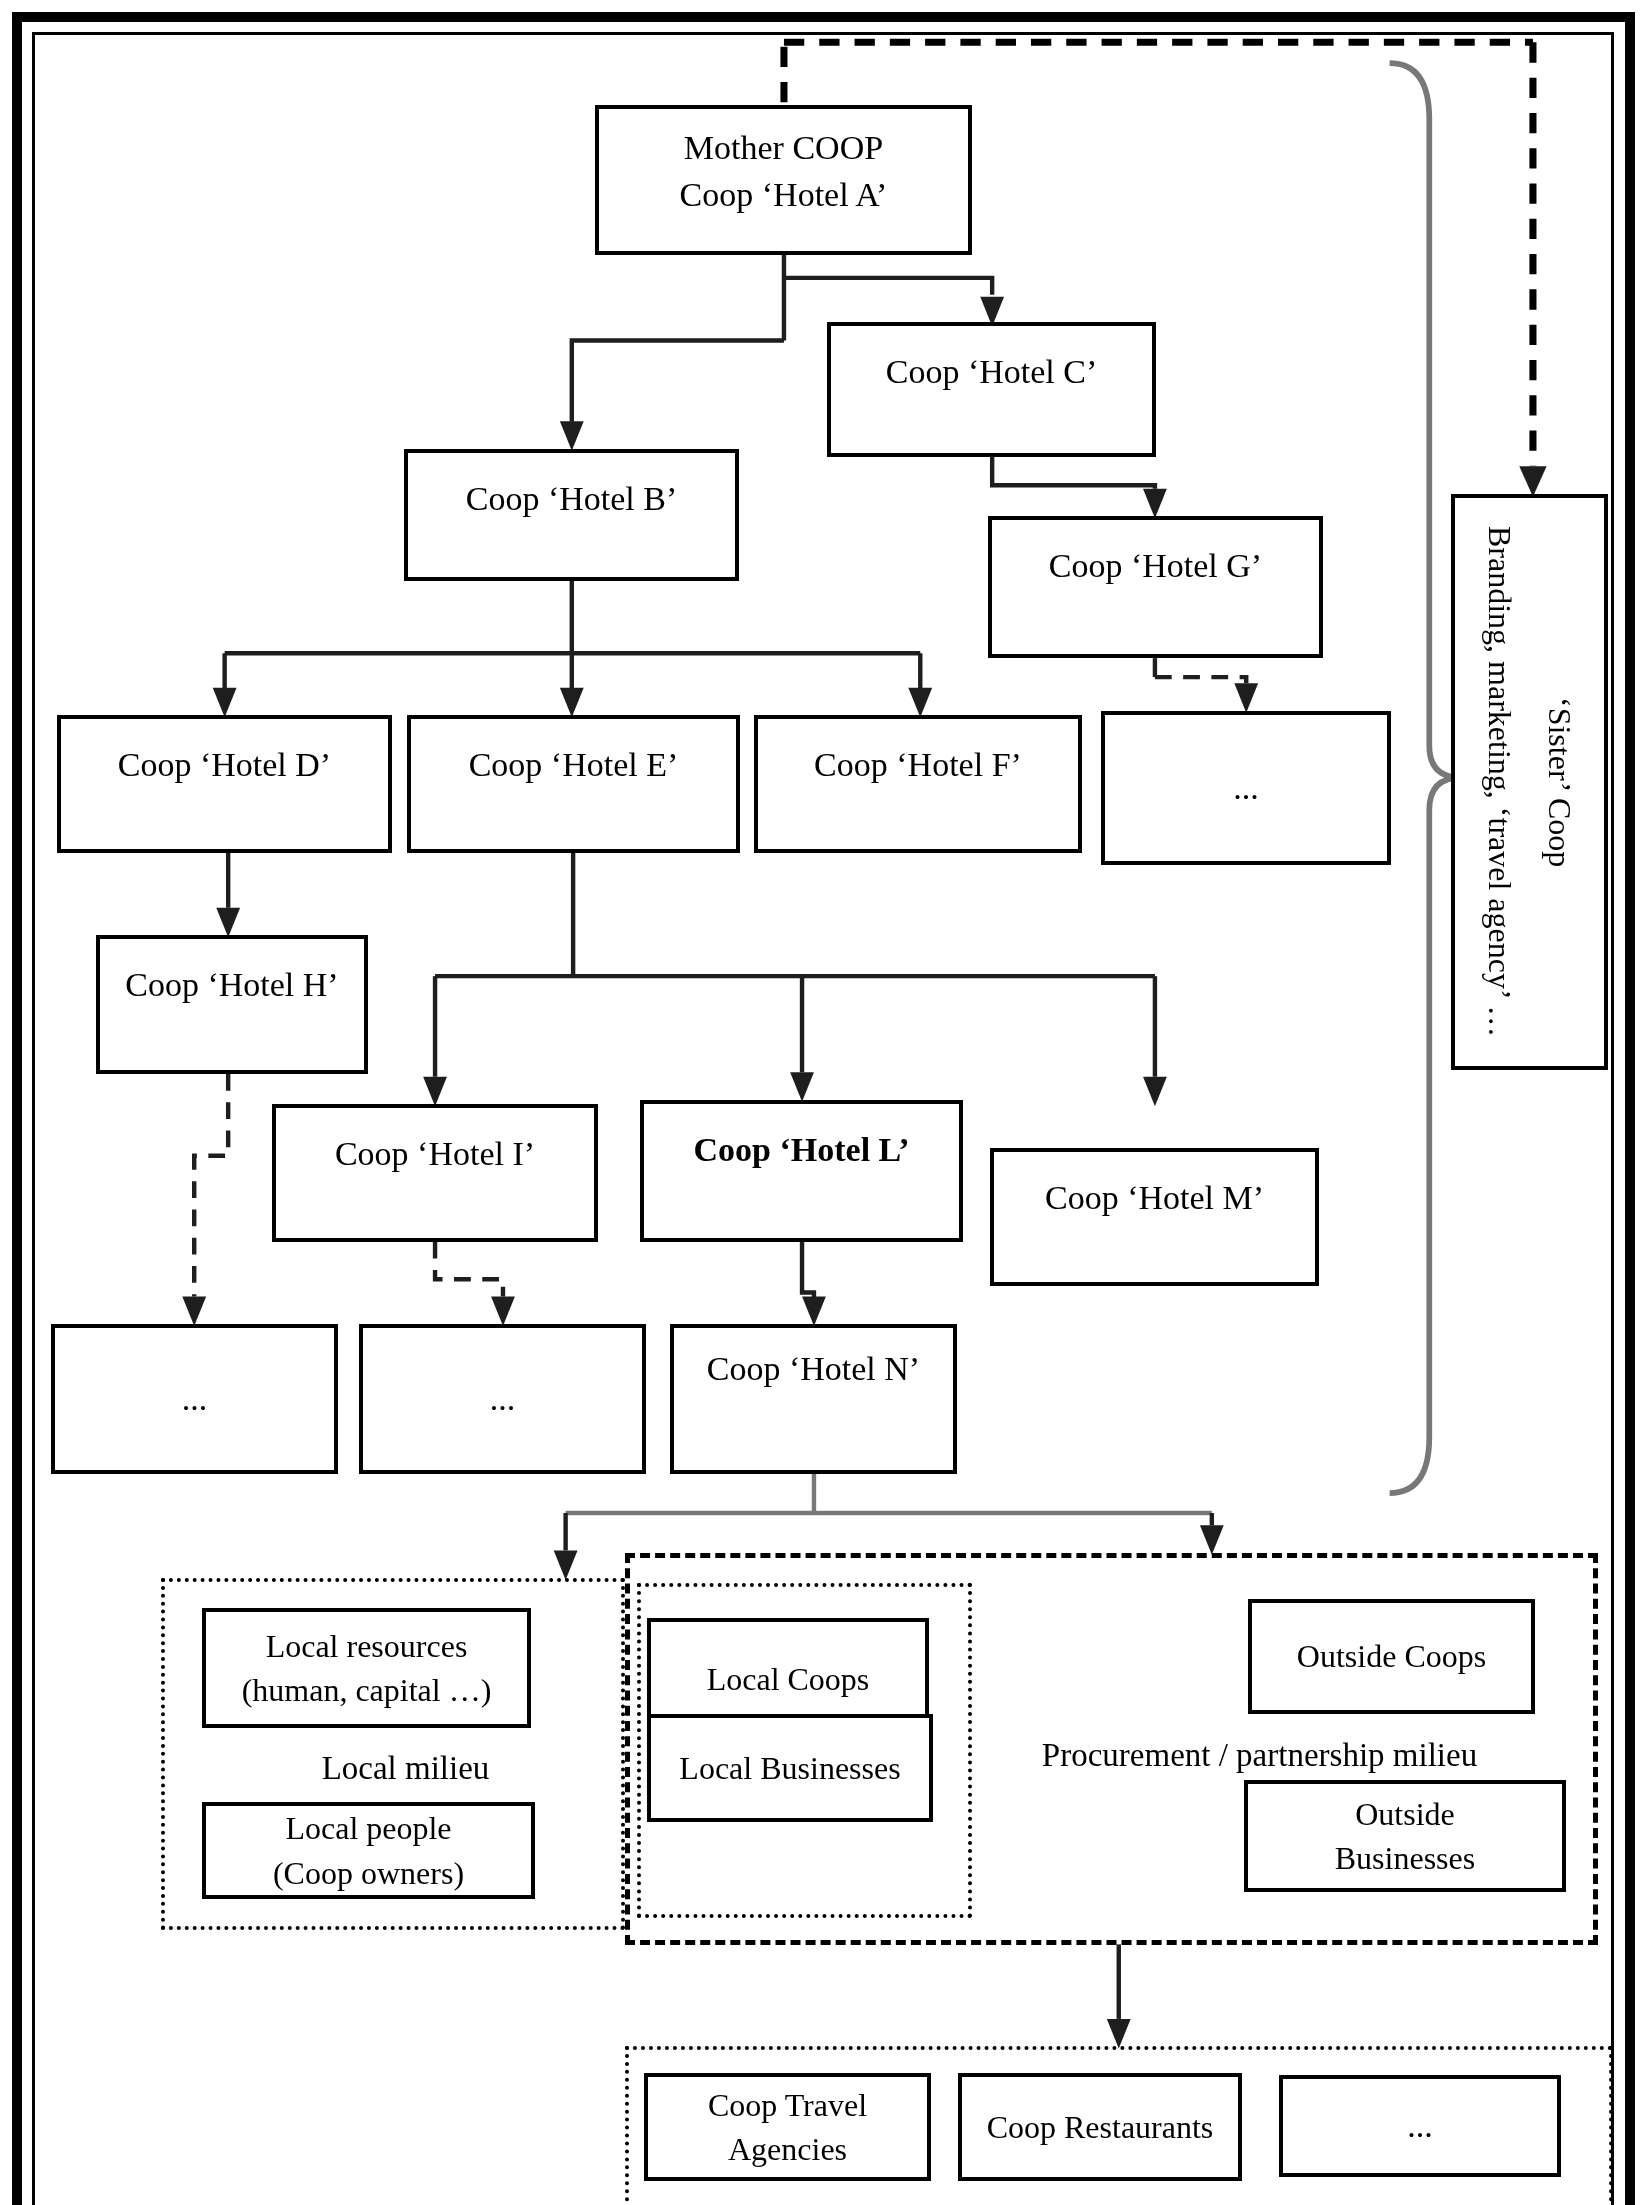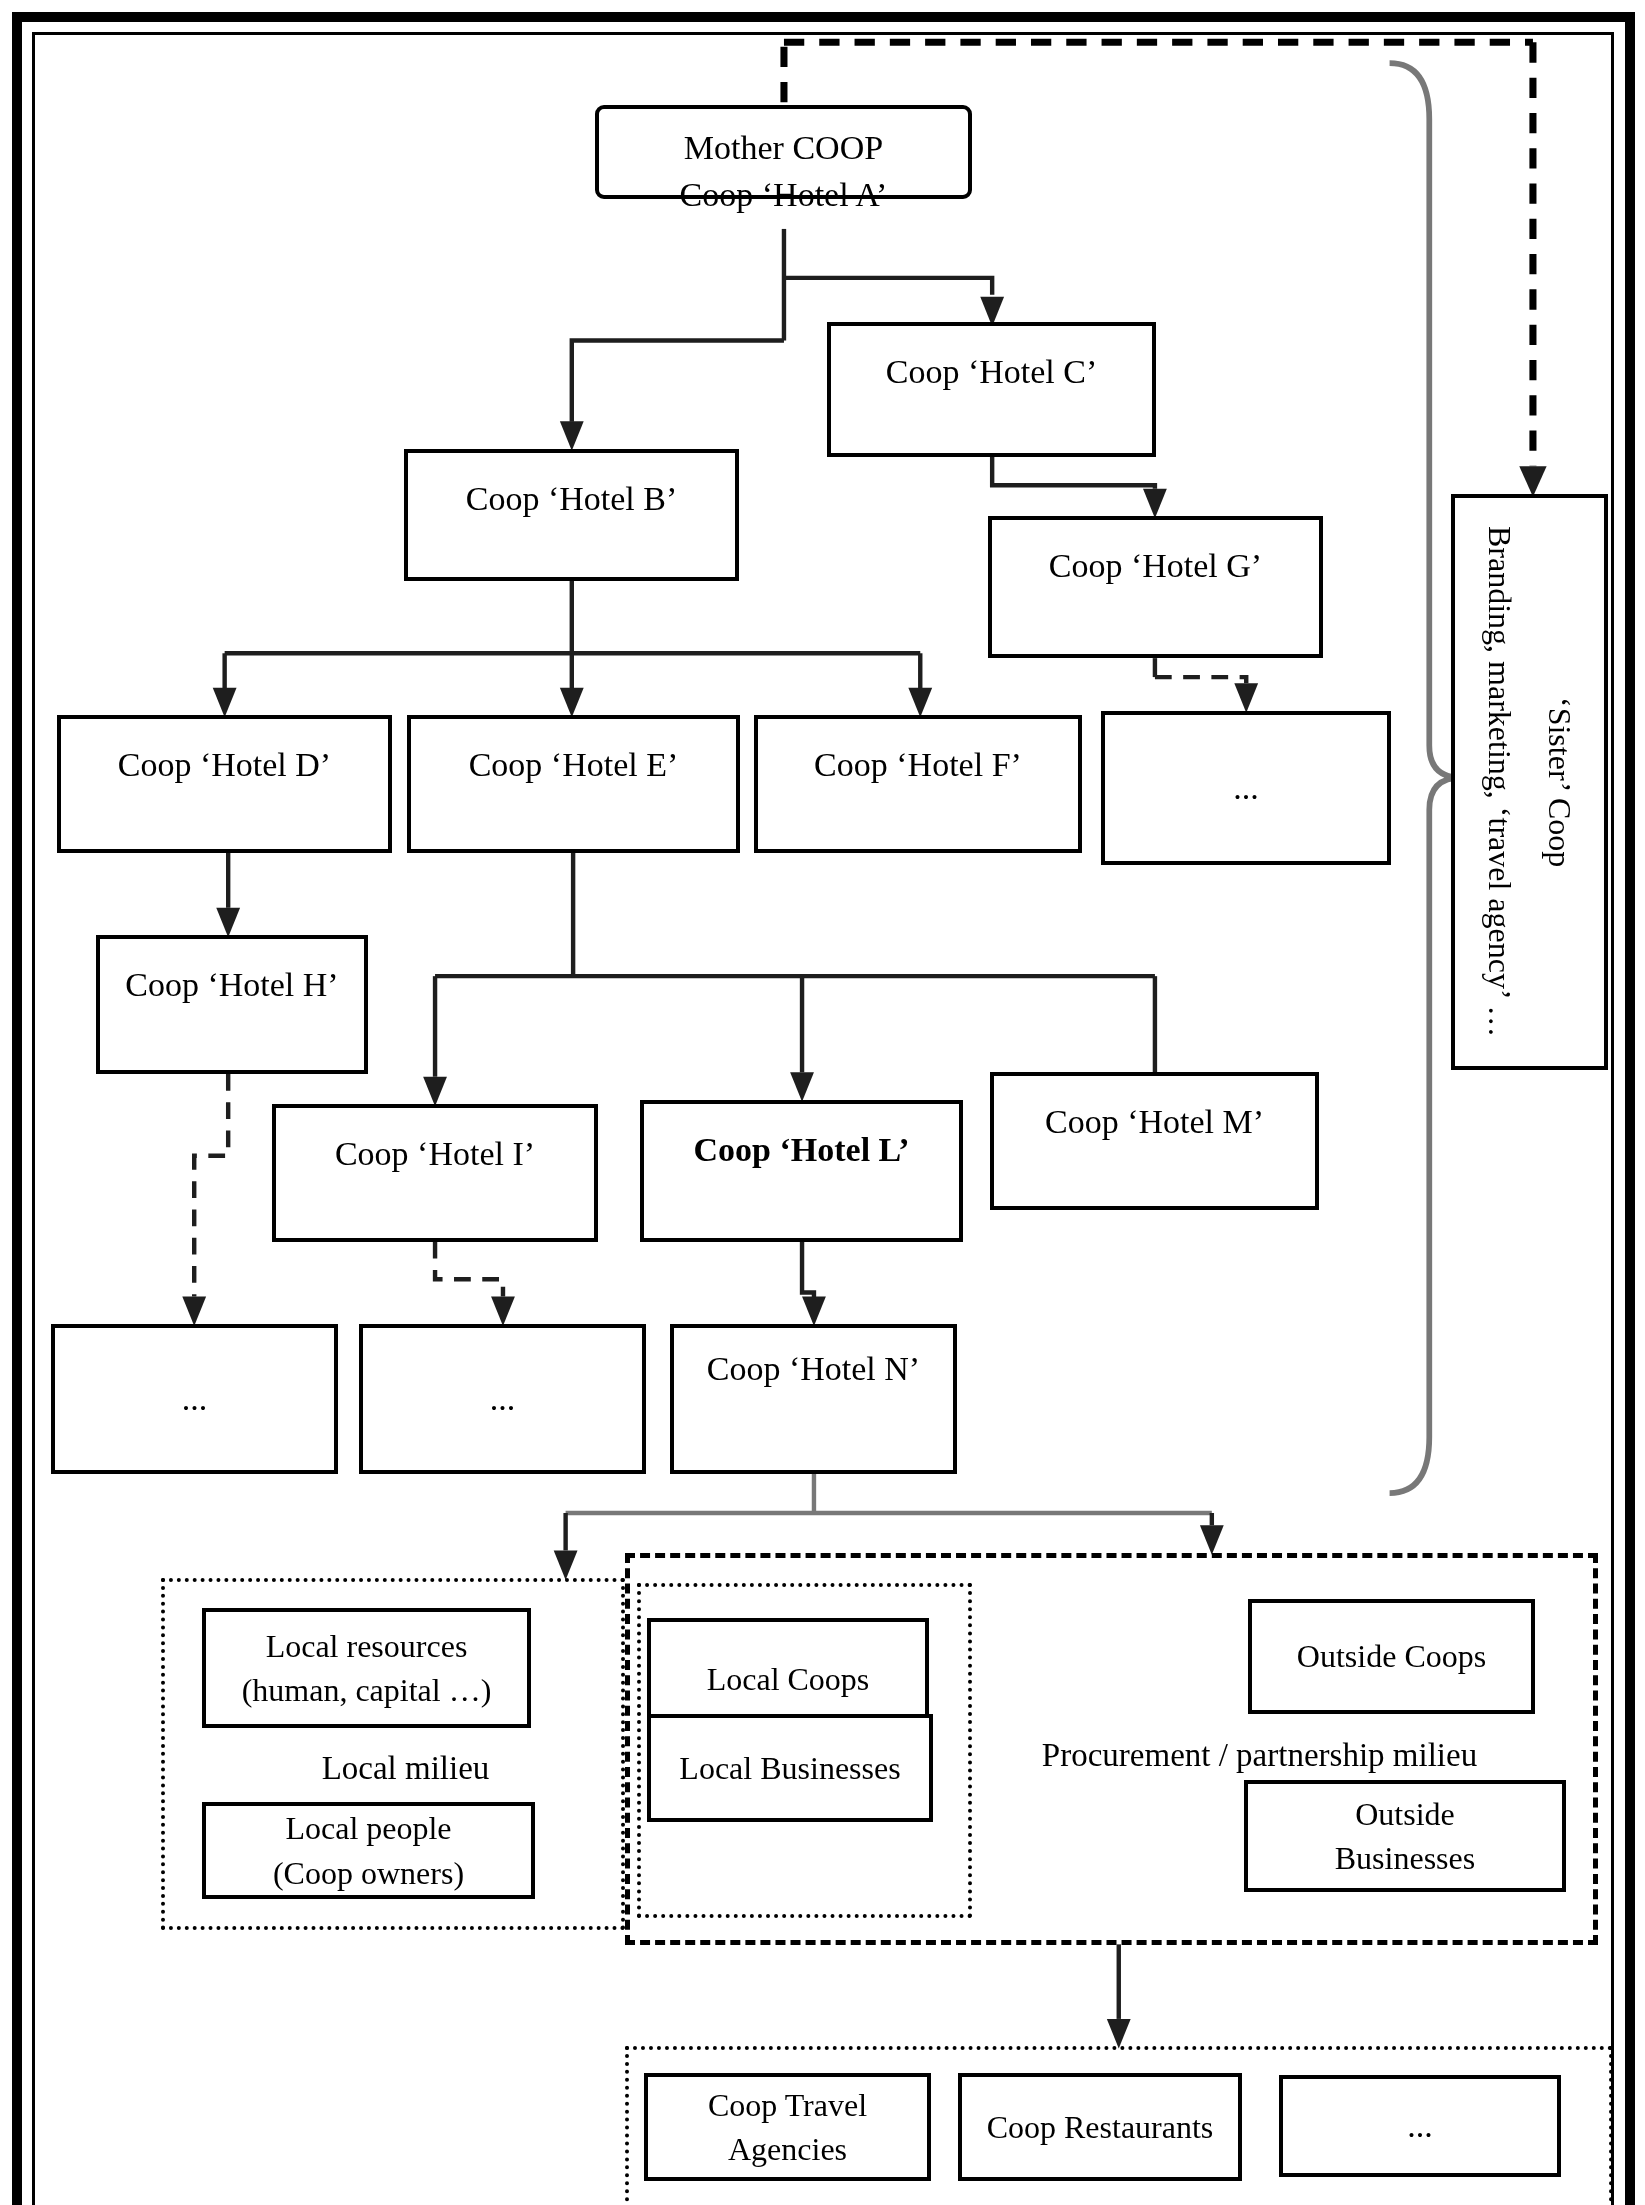--- a/index.html
+++ b/index.html
@@ -95,21 +95,21 @@
       <polygon points="413,2939 467,2939 440,3006"></polygon>
       <polygon points="1113,2939 1167,2939 1140,3006"></polygon>
       <polygon points="1818,2939 1872,2939 1845,3006"></polygon>
       <polygon points="1255,3515 1309,3515 1282,3582"></polygon>
       <polygon points="2720,3458 2774,3458 2747,3525"></polygon>
       <polygon points="2509,4577 2563,4577 2536,4644"></polygon>
       <polygon points="3444,1057 3506,1057 3475,1126"></polygon>
     </g>
   </svg>
 
-  <div class="box node" style="left:595px;top:105px;width:377px;height:94px;padding-top:16px;border-radius:9px;">
+  <div class="box node" style="left:595px;top:105px;width:377px;height:150px;padding-top:16px;">
     <div>Mother COOP</div>
     <div>Coop ‘Hotel A’</div>
   </div>
 
   <div class="box node" style="left:827px;top:322px;width:329px;height:135px;">
     <div>Coop ‘Hotel C’</div>
   </div>
 
   <div class="box node" style="left:404px;top:449px;width:335px;height:132px;">
     <div>Coop ‘Hotel B’</div>
@@ -135,21 +135,21 @@
   <div class="box node" style="left:96px;top:935px;width:272px;height:139px;">
     <div>Coop ‘Hotel H’</div>
   </div>
 
   <div class="box node" style="left:272px;top:1104px;width:326px;height:138px;">
     <div>Coop ‘Hotel I’</div>
   </div>
   <div class="box node" style="left:640px;top:1100px;width:323px;height:142px;font-weight:bold;">
     <div>Coop ‘Hotel L’</div>
   </div>
-  <div class="box node" style="left:990px;top:1072px;width:329px;height:138px;">
+  <div class="box node" style="left:990px;top:1148px;width:329px;height:138px;">
     <div>Coop ‘Hotel M’</div>
   </div>
 
   <div class="box centered ellipsis-box" style="left:51px;top:1324px;width:287px;height:150px;">
     <div>...</div>
   </div>
   <div class="box centered ellipsis-box" style="left:359px;top:1324px;width:287px;height:150px;">
     <div>...</div>
   </div>
   <div class="box node" style="left:670px;top:1324px;width:287px;height:150px;padding-top:17.6px;">

